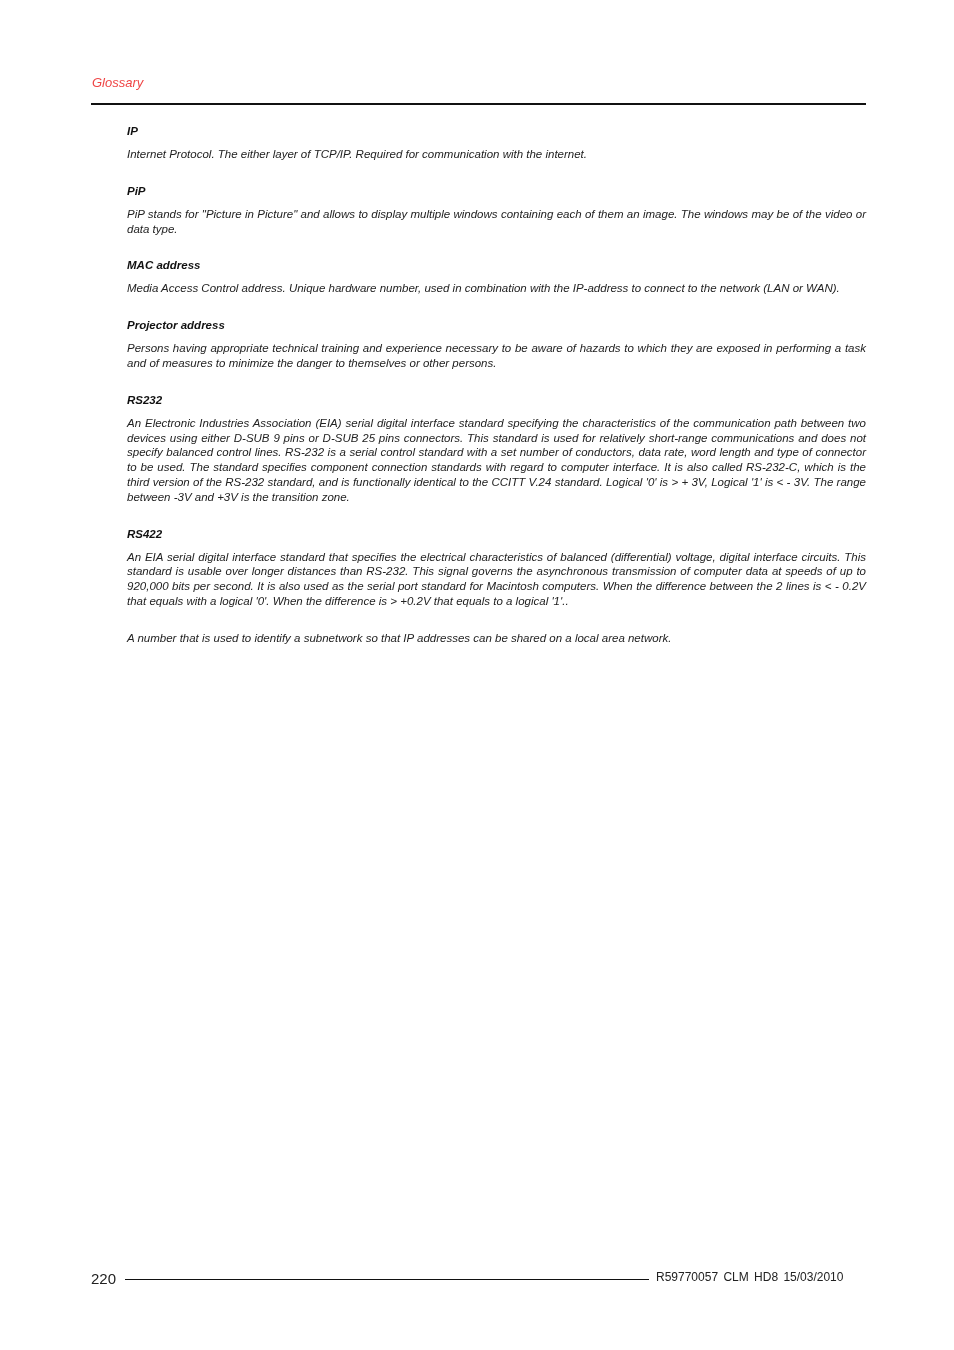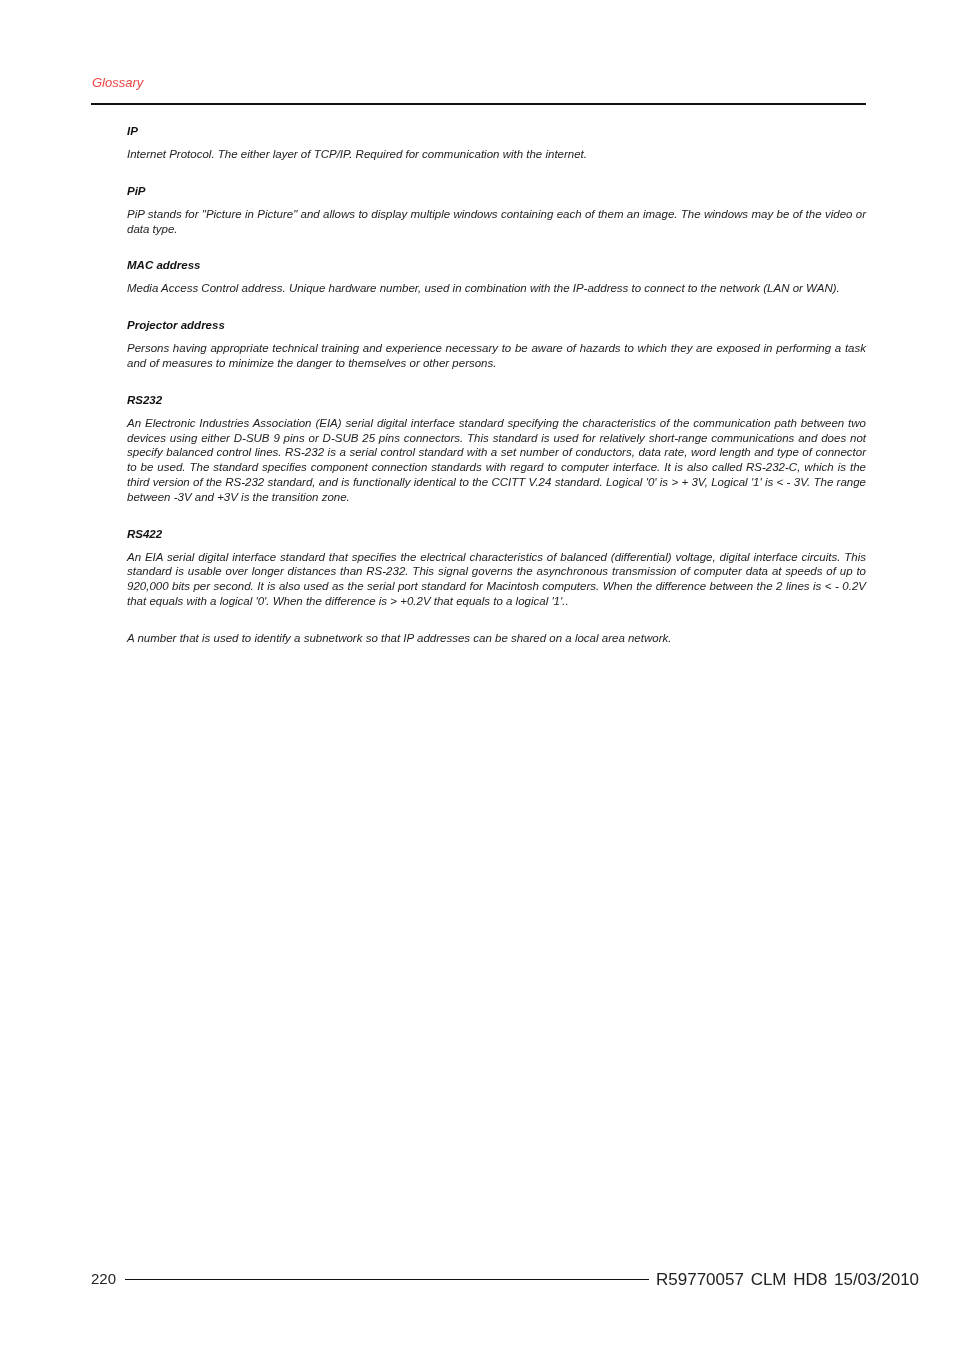--- a/index.html
+++ b/index.html
@@ -26,21 +26,21 @@
       text-align: justify; margin: 0 0 22px 0;
     }
     .footer-page {
       position: absolute; left: 91px; top: 1270px; font-size: 15px; color: #222;
     }
     .footer-rule {
       position: absolute; left: 125px; top: 1279px; width: 524px; height: 1px;
       background: #111;
     }
     .footer-ref {
-      position: absolute; left: 656px; top: 1270px; font-size: 17px; color: #222;
+      position: absolute; left: 656px; top: 1270px; font-size: 12px; color: #222;
       word-spacing: 2px;
     }
   </style>
 </head>
 <body>
 
 <div class="header-title">Glossary</div>
 <div class="header-rule"></div>
 
 <div class="entries">

